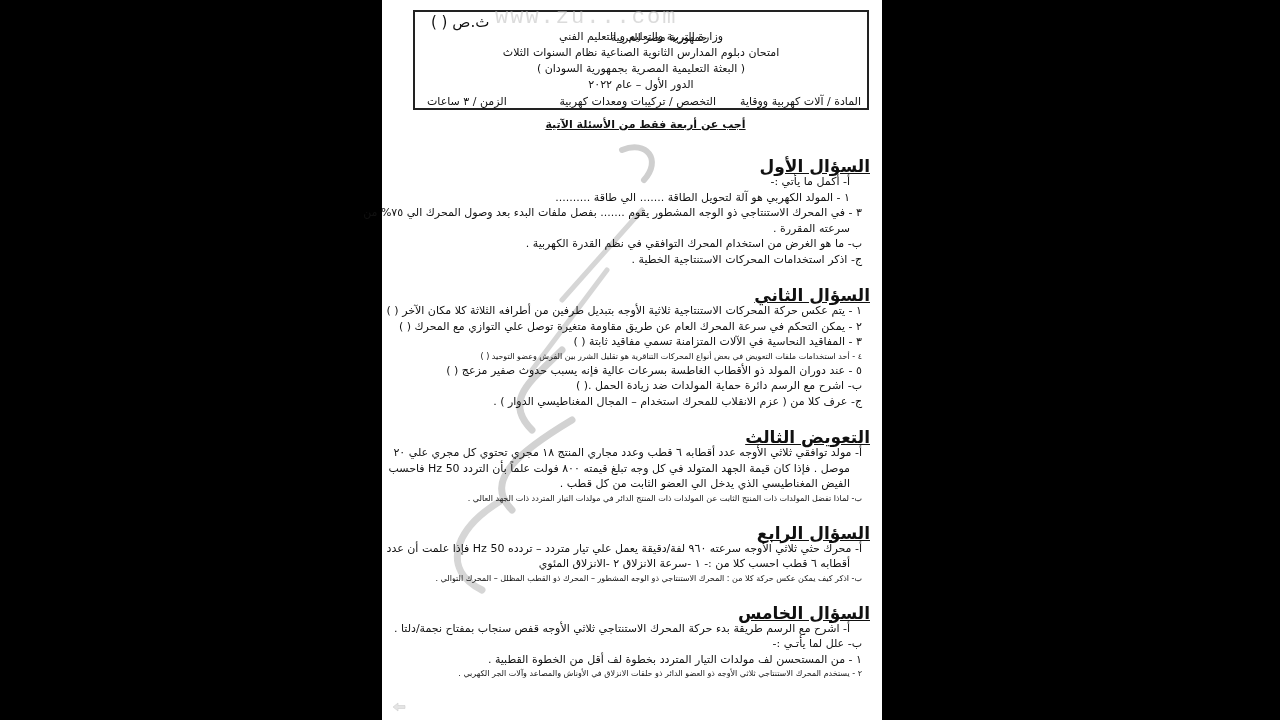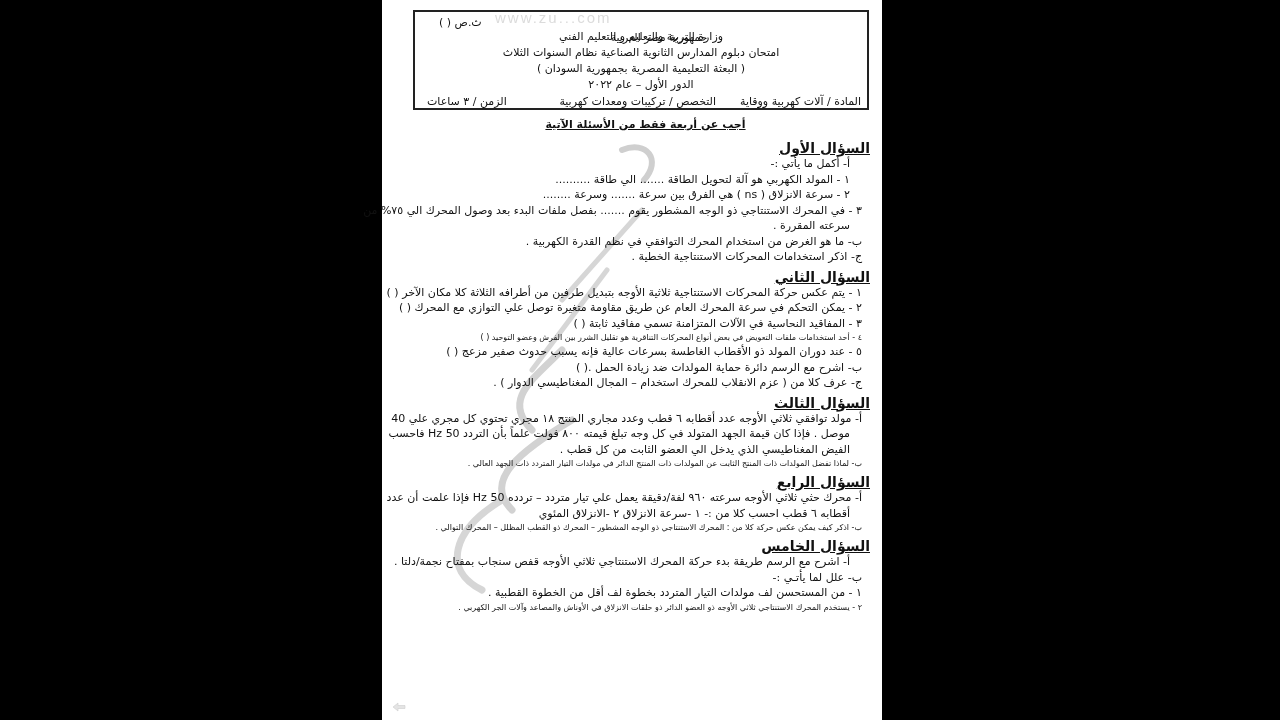--- a/index.html
+++ b/index.html
@@ -9,36 +9,36 @@
   }
   .page {
     position:absolute; left:382px; top:0; width:500px; height:720px; background:#fff;
   }
   .header-box {
     position:absolute; left:31px; top:10px; width:456px; height:100px;
     border:2px solid #222; box-sizing:border-box; direction:rtl; text-align:center;
     font-size:11px; line-height:15px; color:#111;
   }
   .header-box .row { position:absolute; left:0; right:0; }
-  .serial { position:absolute; left:24px; top:3px; font-size:11px; direction:rtl;text-align:right; }
+  .serial { position:absolute; left:16px; top:3px; font-size:15px; direction:rtl;text-align:right; }
   .watermark-url {
-    position:absolute; left:80px; top:-2px; font-size:15px; color:rgba(190,190,190,0.55);
-    letter-spacing:2px; font-family:Liberation Sans, sans-serif; direction:ltr;
+    position:absolute; left:80px; top:-2px; font-size:22px; color:rgba(190,190,190,0.55);
+    letter-spacing:2px; font-family:Liberation Mono, monospace; direction:ltr;
   }
   .meta-row { position:absolute; left:6px; right:6px; top:82px; height:15px; font-size:11px; }
   .meta-row span { position:absolute; top:0; white-space:nowrap; }
   .instruction {
     position:absolute; left:0; right:0; top:118px; text-align:center; direction:rtl;
     font-size:11px; font-weight:bold; text-decoration:underline; color:#111;padding-left:27px;
   }
   .content {
     position:absolute; left:18px; right:12px; top:138px; direction:rtl; text-align:right;
     color:#111; font-size:11px;
   }
-  .q-title { font-weight:bold; text-decoration:underline; font-size:14px; line-height:16px; margin-top:2px; }
+  .q-title { font-weight:bold; text-decoration:underline; font-size:17px; line-height:16px; margin-top:20px; }
   .line { line-height:15.5px; white-space:nowrap; padding-right:8px; }
   .line.small { font-size:8px; line-height:13px; }
   .line.indent { padding-right:20px; }
   .back-arrow {
     position:absolute; left:10px; top:702px; width:14px; height:10px;
   }
   .wm-stroke { position:absolute; pointer-events:none; }
 </style>
 </head>
 <body>
@@ -70,41 +70,40 @@
   </div>
 
   <div class="instruction">أجب عن أربعة فقط من الأسئلة الآتية</div>
 
   <div class="content">
 
     <div>
       <div class="q-title">السؤال الأول</div>
       <div class="line indent">أ-  أكمل ما يأتي :-</div>
       <div class="line indent">١ - المولد الكهربي هو آلة لتحويل الطاقة ....... الي طاقة ..........</div>
-      <div class="line indent">٢ - سرعة الانزلاق ( ns ) هي الفرق بين سرعة ....... وسرعة ........</div>
       <div class="line">٣ - في المحرك الاستنتاجي ذو الوجه المشطور يقوم ....... بفصل ملفات البدء بعد وصول المحرك الي ٧٥% من</div>
       <div class="line indent">سرعته المقررة .</div>
       <div class="line">ب- ما هو الغرض من استخدام المحرك التوافقي في نظم القدرة الكهربية .</div>
       <div class="line">ج- اذكر استخدامات المحركات الاستنتاجية الخطية .</div>
     </div>
 
     <div style="margin-top:4px;">
       <div class="q-title">السؤال الثاني</div>
       <div class="line">١ - يتم عكس حركة المحركات الاستنتاجية ثلاثية الأوجه بتبديل طرفين من أطرافه الثلاثة كلا مكان الآخر (   )</div>
       <div class="line">٢ - يمكن التحكم في سرعة المحرك العام عن طريق مقاومة متغيرة توصل علي التوازي مع المحرك (   )</div>
       <div class="line">٣ - المفاقيد النحاسية في الآلات المتزامنة تسمي مفاقيد ثابتة       (   )</div>
       <div class="line small">٤ - أحد استخدامات ملفات التعويض في بعض أنواع المحركات التناقرية هو تقليل الشرر بين الفرش وعضو التوحيد  (   )</div>
       <div class="line">٥ - عند دوران المولد ذو الأقطاب الغاطسة بسرعات عالية فإنه يسبب حدوث صفير مزعج (   )</div>
       <div class="line">ب- اشرح مع الرسم دائرة حماية المولدات ضد زيادة الحمل .(   )</div>
       <div class="line">ج- عرف كلا من ( عزم الانقلاب للمحرك استخدام – المجال المغناطيسي الدوار ) .</div>
     </div>
 
     <div style="margin-top:4px;">
-      <div class="q-title">السؤال الثالث</div>
-      <div class="line">أ-  مولد توافقي ثلاثي الأوجه عدد أقطابه ٦ قطب وعدد مجاري المنتج ١٨ مجري تحتوي كل مجري علي 40</div>
+      <div class="q-title">التعويض الثالث</div>
+      <div class="line">أ-  مولد توافقي ثلاثي الأوجه عدد أقطابه ٦ قطب وعدد مجاري المنتج ١٨ مجري تحتوي كل مجري علي ٢٠</div>
       <div class="line indent">موصل . فإذا كان قيمة الجهد المتولد في كل وجه تبلغ قيمته ٨٠٠ فولت علماً بأن التردد 50 Hz فاحسب</div>
       <div class="line indent">الفيض المغناطيسي الذي يدخل الي العضو الثابت من كل قطب .</div>
       <div class="line small">ب- لماذا تفضل المولدات ذات المنتج الثابت عن المولدات ذات المنتج الدائر في مولدات التيار المتردد ذات الجهد العالي .</div>
     </div>
 
     <div style="margin-top:4px;">
       <div class="q-title">السؤال الرابع</div>
       <div class="line">أ-  محرك حثي ثلاثي الأوجه سرعته ٩٦٠ لفة/دقيقة يعمل علي تيار متردد – تردده 50 Hz فإذا علمت أن عدد</div>
       <div class="line indent">أقطابه ٦ قطب احسب كلا من :-   ١ -سرعة الانزلاق                ٢ -الانزلاق المئوي</div>
       <div class="line small">ب- اذكر كيف يمكن عكس حركة كلا من : المحرك الاستنتاجي ذو الوجه المشطور – المحرك ذو القطب المظلل – المحرك التوالي .</div>

